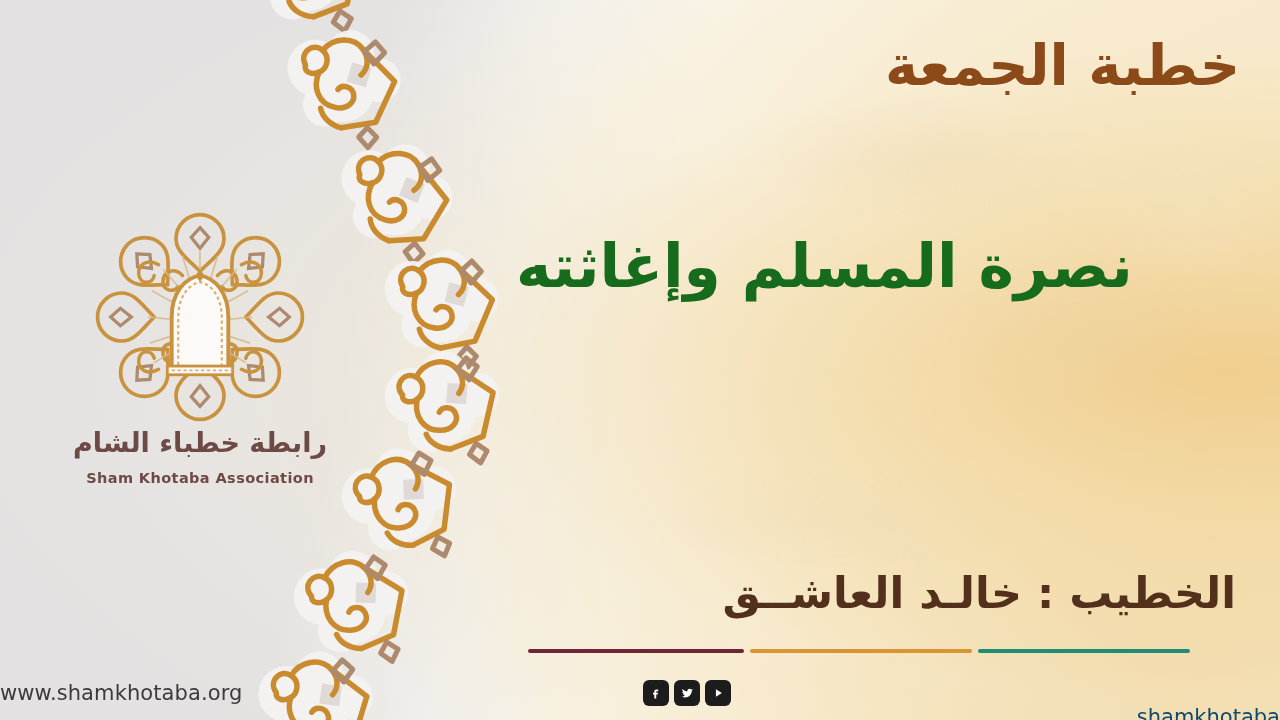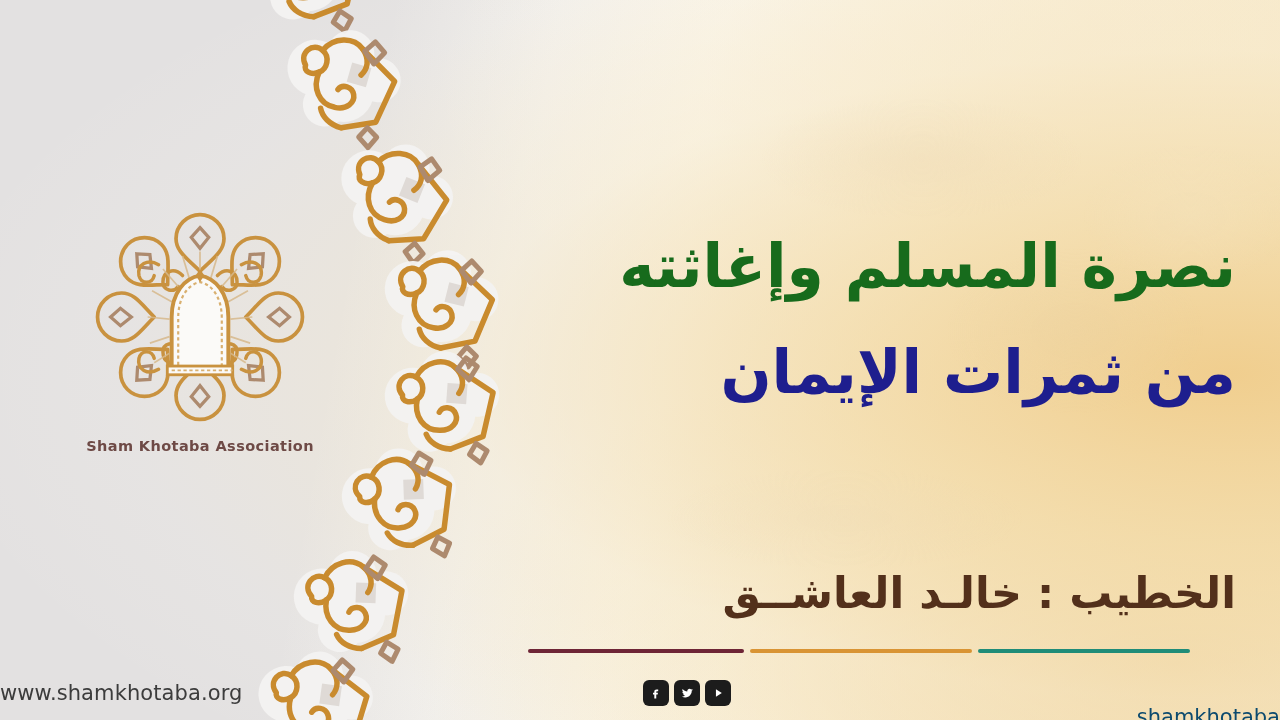--- a/index.html
+++ b/index.html
@@ -90,21 +90,21 @@
     direction: rtl;
     letter-spacing: 0px;
     line-height: 1;
     text-shadow: 0 1px 0 rgba(255,255,255,.35);
   }
   .title-wrap {
     position: absolute;
     right: 44px;
     top: 236px;
     width: 720px;
-    text-align: right;
+    text-align: left;
     direction: rtl;
   }
   .title-line1 {
     font-size: 60px;
     font-weight: 700;
     color: #176B1C;
     line-height: 1.0;
     white-space: nowrap;
   }
   .title-line2 {
@@ -270,27 +270,28 @@
         <line x1="126" y1="132" x2="142" y2="142"></line>
       </g>
 
       <path d="M74 146 L74 100 C74 78 86 64 100 62 C114 64 126 78 126 100 L126 146 Z" fill="#FBFAF8" stroke="#C9923F" stroke-width="3.6" stroke-linejoin="round"></path>
       <path d="M80 144 L80 101 C80 82 89 70 100 68 C111 70 120 82 120 101 L120 144" fill="none" stroke="#D9B070" stroke-width="2" stroke-dasharray="3 2.6"></path>
       <rect x="70" y="145" width="60" height="8" fill="#FBFAF8" stroke="#C9923F" stroke-width="2.6"></rect>
       <path d="M74 149 L130 149" stroke="#D9B070" stroke-width="1.6" stroke-dasharray="3 2.4"></path>
       <path d="M100 56 L104 62 L100 68 L96 62 Z" fill="#C9923F"></path>
     </svg>
 
+    <div class="logo-ar">رابطة خطباء الشام</div>
     <div class="logo-en">Sham Khotaba Association</div>
   </div>
 
+  <div class="kicker">خطبة الجمعة</div>
 
   <div class="title-wrap">
     <div class="title-line1">نصرة المسلم وإغاثته</div>
-    <div class="title-line2">من ثمرات الإيمان</div>
   </div>
 
   <div class="speaker">الخطيب : خالـد العاشــق</div>
 
   <div class="rule rule-a"></div>
   <div class="rule rule-b"></div>
   <div class="rule rule-c"></div>
 
   <div class="footer">
     <span class="footer-url">www.shamkhotaba.org</span>

